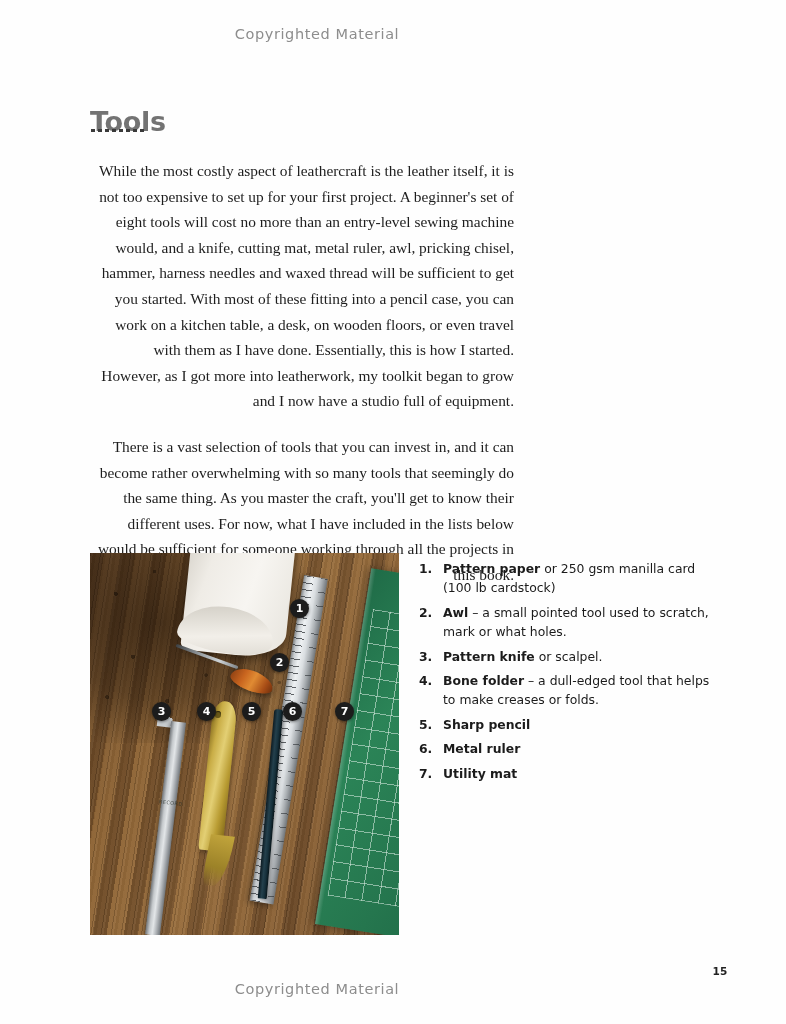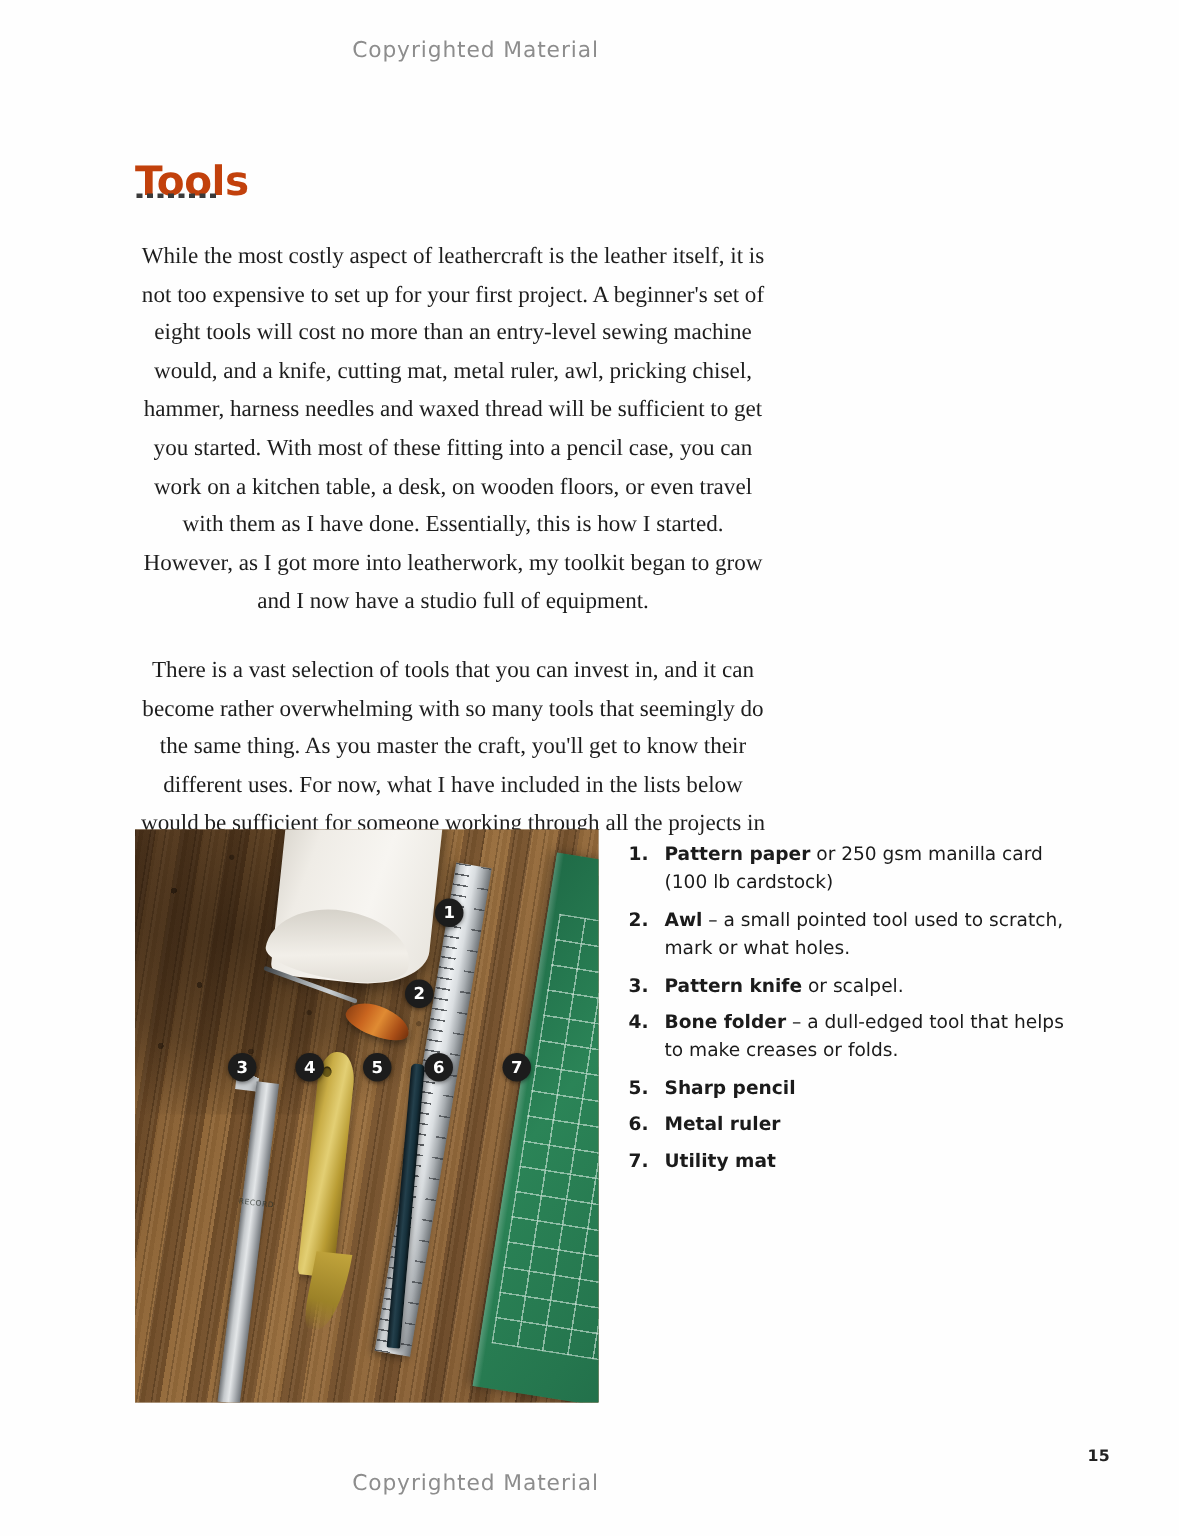--- a/index.html
+++ b/index.html
@@ -34,37 +34,37 @@
     color: #8d8d8d;
   }
   .watermark-top { top: 26px; }
   .watermark-bottom { top: 981px; }
 
   .page-number {
     position: absolute;
     left: 700px;
     top: 965px;
     width: 40px;
-    text-align: right;
+    text-align: center;
     font-family: "DejaVu Sans", sans-serif;
     font-size: 10.5px;
     font-weight: bold;
     color: #222222;
     letter-spacing: 0.2px;
   }
 
   
   .section-title {
     position: absolute;
     left: 90px;
     top: 88px;
     font-family: "DejaVu Sans", sans-serif;
     font-size: 27px;
     font-weight: bold;
-    color: #c2410c;
+    color: #737373;
     letter-spacing: -0.3px;
   }
 
   .dash-rule {
     position: absolute;
     left: 91px;
     top: 129px;
     width: 57px;
     height: 3px;
     display: flex;
@@ -83,21 +83,21 @@
     left: 90px;
     top: 158px;
     width: 424px;
   }
   .body-col p {
     margin: 0 0 20px 0;
     font-family: "Liberation Serif", "DejaVu Serif", serif;
     font-size: 15.4px;
     line-height: 25.6px;
     color: #1d1d1d;
-    text-align: center;
+    text-align: right;
   }
   .body-col p:last-child { margin-bottom: 0; }
 
   
   .photo {
     position: absolute;
     left: 90px;
     top: 553px;
     width: 309px;
     height: 382px;

